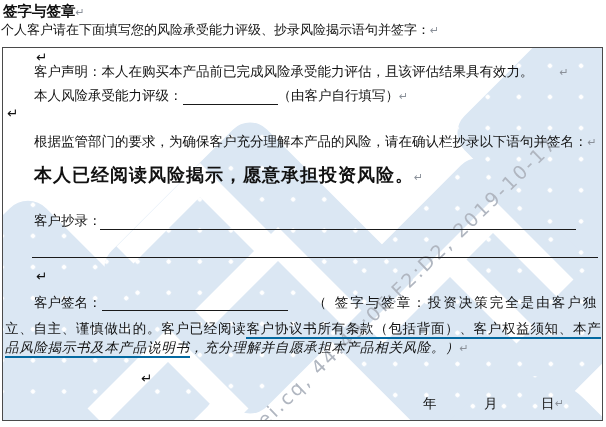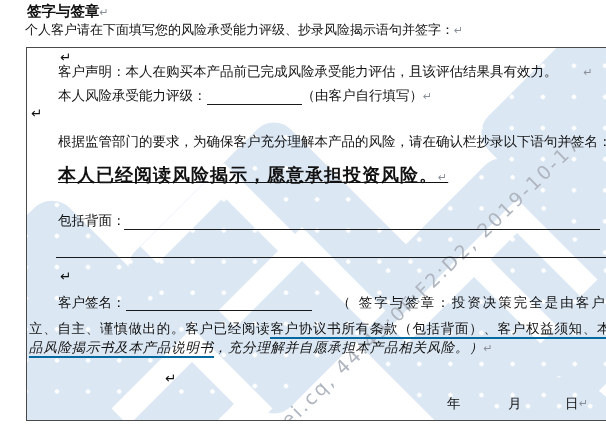--- a/index.html
+++ b/index.html
@@ -1,18 +1,18 @@
 <!DOCTYPE html>
 <html><head>
 <meta charset="utf-8">
 <style>
   html,body{margin:0;padding:0;background:#ffffff;}
   body{width:606px;height:427px;position:relative;overflow:hidden;
        font-family:"DejaVu Sans","Liberation Sans",sans-serif;color:#111;}
-  .pg{position:absolute;inset:0;margin-left:24px;}
+  .pg{position:absolute;inset:0;}
   .title{position:absolute;left:3px;top:2px;font-size:14.5px;font-weight:bold;white-space:nowrap;}
   .intro{position:absolute;left:1px;top:21px;font-size:13px;white-space:nowrap;}
   .pilcrow{color:#8a9099;font-size:11px;font-weight:normal;}
   .box{position:absolute;left:2px;top:47px;width:599px;height:372px;
        border:1px solid #4a4a4a;background:#fff;}
   .wm{position:absolute;left:0;top:0;width:599px;height:372px;z-index:0;}
   .ct{position:absolute;inset:0;z-index:1;}
   .ln{position:absolute;font-size:13.5px;line-height:17px;white-space:nowrap;color:#111;}
   .blank{display:inline-block;border-bottom:1px solid #1a1a1a;height:14px;vertical-align:bottom;}
   .rule{position:absolute;border-bottom:1px solid #1a1a1a;height:16px;}
@@ -62,23 +62,23 @@
       <span class="ln pilcrow" style="left:33px;top:1px;">↵</span>
 
       <div class="ln" style="left:31px;top:15px;"><span>客户声明：本人在购买本产品前已完成风险承受能力评估，且该评估结果具有效力。</span><span class="gap"></span><span class="pilcrow">↵</span></div>
 
       <div class="ln" style="left:31px;top:39px;"><span>本人风险承受能力评级：</span><span class="blank" style="width:95px;"></span><span>（由客户自行填写）</span><span class="pilcrow">↵</span></div>
 
       <span class="ln pilcrow" style="left:4px;top:57px;">↵</span>
 
       <div class="ln" style="left:31px;top:85px;"><span>根据监管部门的要求，为确保客户充分理解本产品的风险，请在确认栏抄录以下语句并签名：</span><span class="pilcrow">↵</span></div>
 
-      <div class="ln stmt" style="left:31px;top:118px;text-decoration:underline;"><span>本人已经阅读风险揭示，愿意承担投资风险。</span><span class="pilcrow">↵</span></div>
+      <div class="ln stmt" style="left:31px;top:118px;"><span>本人已经阅读风险揭示，愿意承担投资风险。</span><span class="pilcrow">↵</span></div>
 
-      <div class="ln" style="left:31px;top:164px;"><span>包括背面：</span></div>
+      <div class="ln" style="left:31px;top:164px;"><span>客户抄录：</span></div>
       <div class="rule" style="left:97px;top:165px;width:476px;"></div>
       <div class="rule" style="left:29px;top:193px;width:566px;"></div>
 
       <span class="ln pilcrow" style="left:33px;top:220px;">↵</span>
 
       <div class="ln" style="left:31px;top:246px;"><span>客户签名：</span><span class="blank" style="width:186px;"></span></div>
       <div class="ln" style="left:310px;top:246px;letter-spacing:2px;"><span>（ 签字与签章：投资决策完全是由客户独</span></div>
 
       <div class="ln" style="left:2px;top:272px;letter-spacing:0.7px;"><span>立、自主、谨慎做出的。客户已经阅读</span><span class="u">客户协议书所有条款（包括背面）、客户权益须知、本产</span></div>
 

